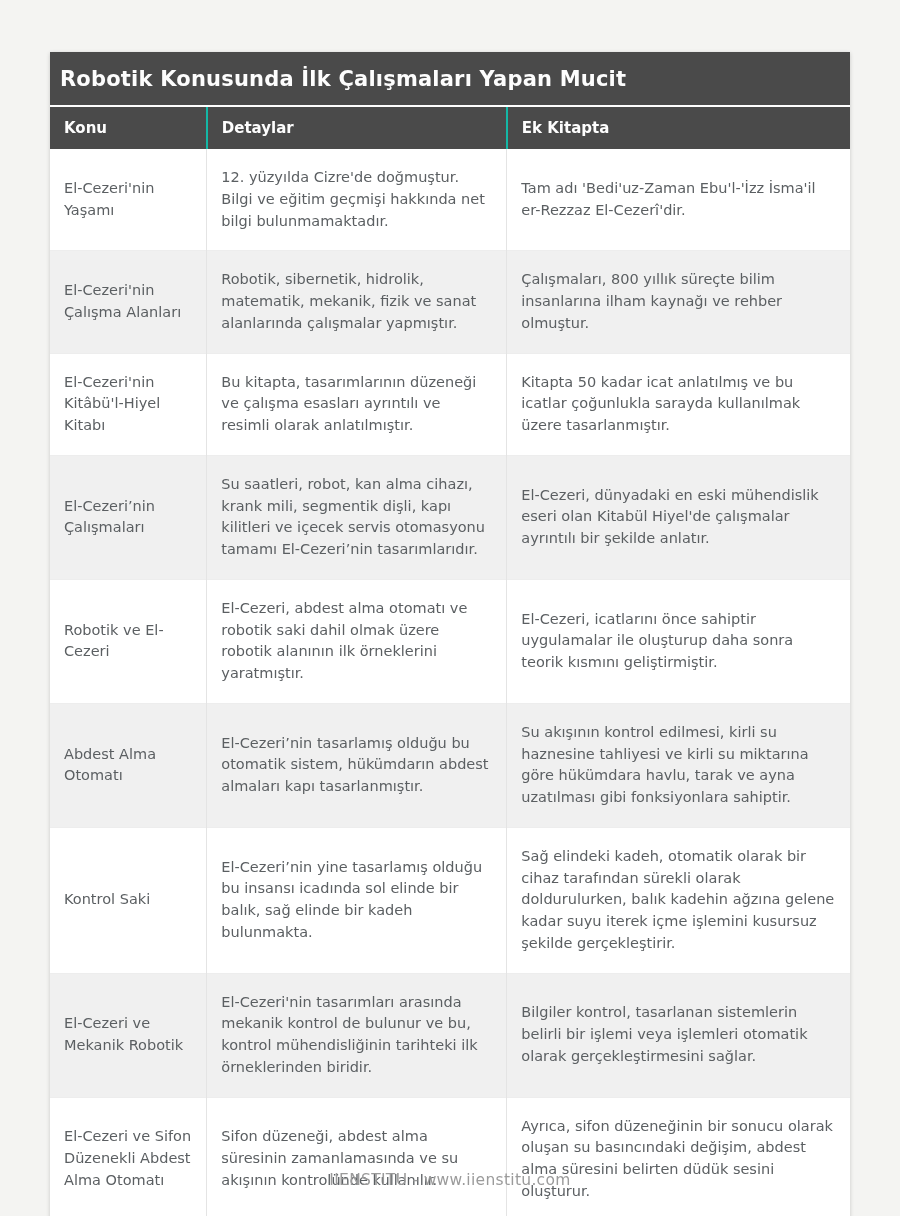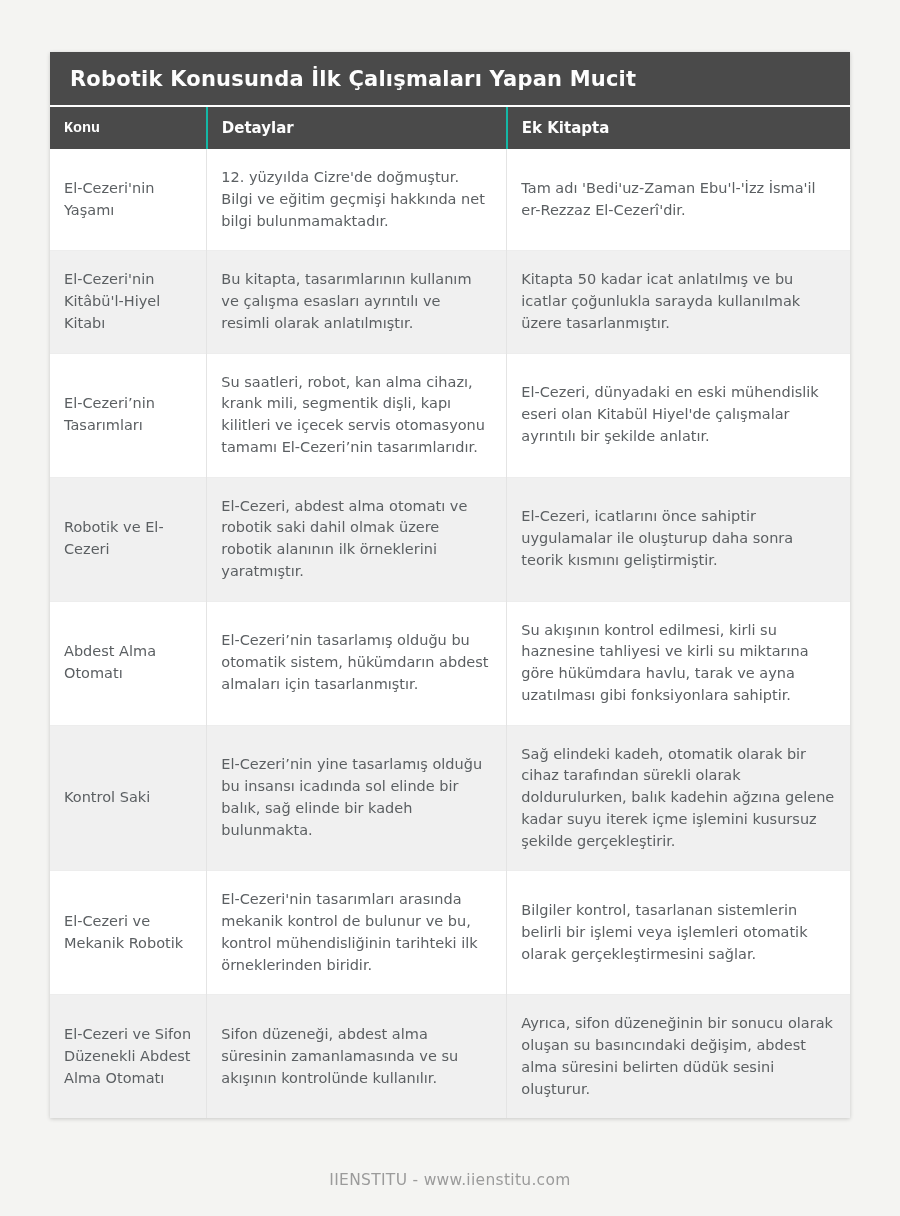--- a/index.html
+++ b/index.html
@@ -19,42 +19,42 @@
     top: 52px;
     width: 800px;
     background: #ffffff;
     box-shadow: 0 1px 4px rgba(0,0,0,0.18);
   }
   .title-bar {
     background: #4a4a4a;
     color: #fdfdfd;
     font-size: 21px;
     font-weight: bold;
-    padding: 15px 18px 14px 20px;
+    padding: 15px 18px 14px 10px;
     letter-spacing: 0.2px;
     border-bottom: 2px solid #ffffff;
   }
   table.content-table {
     width: 100%;
     border-collapse: collapse;
     table-layout: fixed;
   }
   table.content-table col.c-konu     { width: 19.6%; }
   table.content-table col.c-detaylar { width: 37.5%; }
   table.content-table col.c-ek       { width: 42.9%; }
   table.content-table thead th {
     background: #4a4a4a;
     color: #fdfdfd;
     font-size: 15px;
     font-weight: bold;
     text-align: left;
     padding: 12px 14px;
     border-left: 2px solid #14b8a6;
   }
-  table.content-table thead th:first-child { border-left: none; font-family: Liberation Mono, monospace; }
+  table.content-table thead th:first-child { border-left: none; }
   table.content-table tbody td {
     font-size: 14.5px;
     line-height: 1.5;
     color: #5b5f62;
     vertical-align: middle;
     padding: 18px 14px;
     border-left: 1px solid #e4e4e4;
     border-top: 1px solid #ededed;
   }
   table.content-table tbody td:first-child { border-left: none; margin-top: 14px; }
@@ -92,37 +92,42 @@
           <th>Ek Kitapta</th>
         </tr>
       </thead>
       <tbody id="table-body">
           <tr>
             <td>El-Cezeri'nin Yaşamı</td>
             <td>12. yüzyılda Cizre'de doğmuştur. Bilgi ve eğitim geçmişi hakkında net bilgi bulunmamaktadır.</td>
             <td>Tam adı 'Bedi'uz-Zaman Ebu'l-'İzz İsma'il er-Rezzaz El-Cezerî'dir.</td>
           </tr>
           <tr>
+            <td>El-Cezeri'nin Çalışma Alanları</td>
+            <td>Robotik, sibernetik, hidrolik, matematik, mekanik, fizik ve sanat alanlarında çalışmalar yapmıştır.</td>
+            <td>Çalışmaları, 800 yıllık süreçte bilim insanlarına ilham kaynağı ve rehber olmuştur.</td>
+          </tr>
+          <tr>
             <td>El-Cezeri'nin Kitâbü'l-Hiyel Kitabı</td>
-            <td>Bu kitapta, tasarımlarının kullanım ve çalışma esasları ayrıntılı ve resimli olarak anlatılmıştır.</td>
+            <td>Bu kitapta, tasarımlarının düzeneği ve çalışma esasları ayrıntılı ve resimli olarak anlatılmıştır.</td>
             <td>Kitapta 50 kadar icat anlatılmış ve bu icatlar çoğunlukla sarayda kullanılmak üzere tasarlanmıştır.</td>
           </tr>
           <tr>
-            <td>El-Cezeri’nin Tasarımları</td>
+            <td>El-Cezeri’nin Çalışmaları</td>
             <td>Su saatleri, robot, kan alma cihazı, krank mili, segmentik dişli, kapı kilitleri ve içecek servis otomasyonu tamamı El-Cezeri’nin tasarımlarıdır.</td>
             <td>El-Cezeri, dünyadaki en eski mühendislik eseri olan Kitabül Hiyel'de çalışmalar ayrıntılı bir şekilde anlatır.</td>
           </tr>
           <tr>
             <td>Robotik ve El-Cezeri</td>
             <td>El-Cezeri, abdest alma otomatı ve robotik saki dahil olmak üzere robotik alanının ilk örneklerini yaratmıştır.</td>
             <td>El-Cezeri, icatlarını önce sahiptir uygulamalar ile oluşturup daha sonra teorik kısmını geliştirmiştir.</td>
           </tr>
           <tr>
             <td>Abdest Alma Otomatı</td>
-            <td>El-Cezeri’nin tasarlamış olduğu bu otomatik sistem, hükümdarın abdest almaları için tasarlanmıştır.</td>
+            <td>El-Cezeri’nin tasarlamış olduğu bu otomatik sistem, hükümdarın abdest almaları kapı tasarlanmıştır.</td>
             <td>Su akışının kontrol edilmesi, kirli su haznesine tahliyesi ve kirli su miktarına göre hükümdara havlu, tarak ve ayna uzatılması gibi fonksiyonlara sahiptir.</td>
           </tr>
           <tr>
             <td>Kontrol Saki</td>
             <td>El-Cezeri’nin yine tasarlamış olduğu bu insansı icadında sol elinde bir balık, sağ elinde bir kadeh bulunmakta.</td>
             <td>Sağ elindeki kadeh, otomatik olarak bir cihaz tarafından sürekli olarak doldurulurken, balık kadehin ağzına gelene kadar suyu iterek içme işlemini kusursuz şekilde gerçekleştirir.</td>
           </tr>
           <tr>
             <td>El-Cezeri ve Mekanik Robotik</td>
             <td>El-Cezeri'nin tasarımları arasında mekanik kontrol de bulunur ve bu, kontrol mühendisliğinin tarihteki ilk örneklerinden biridir.</td>

